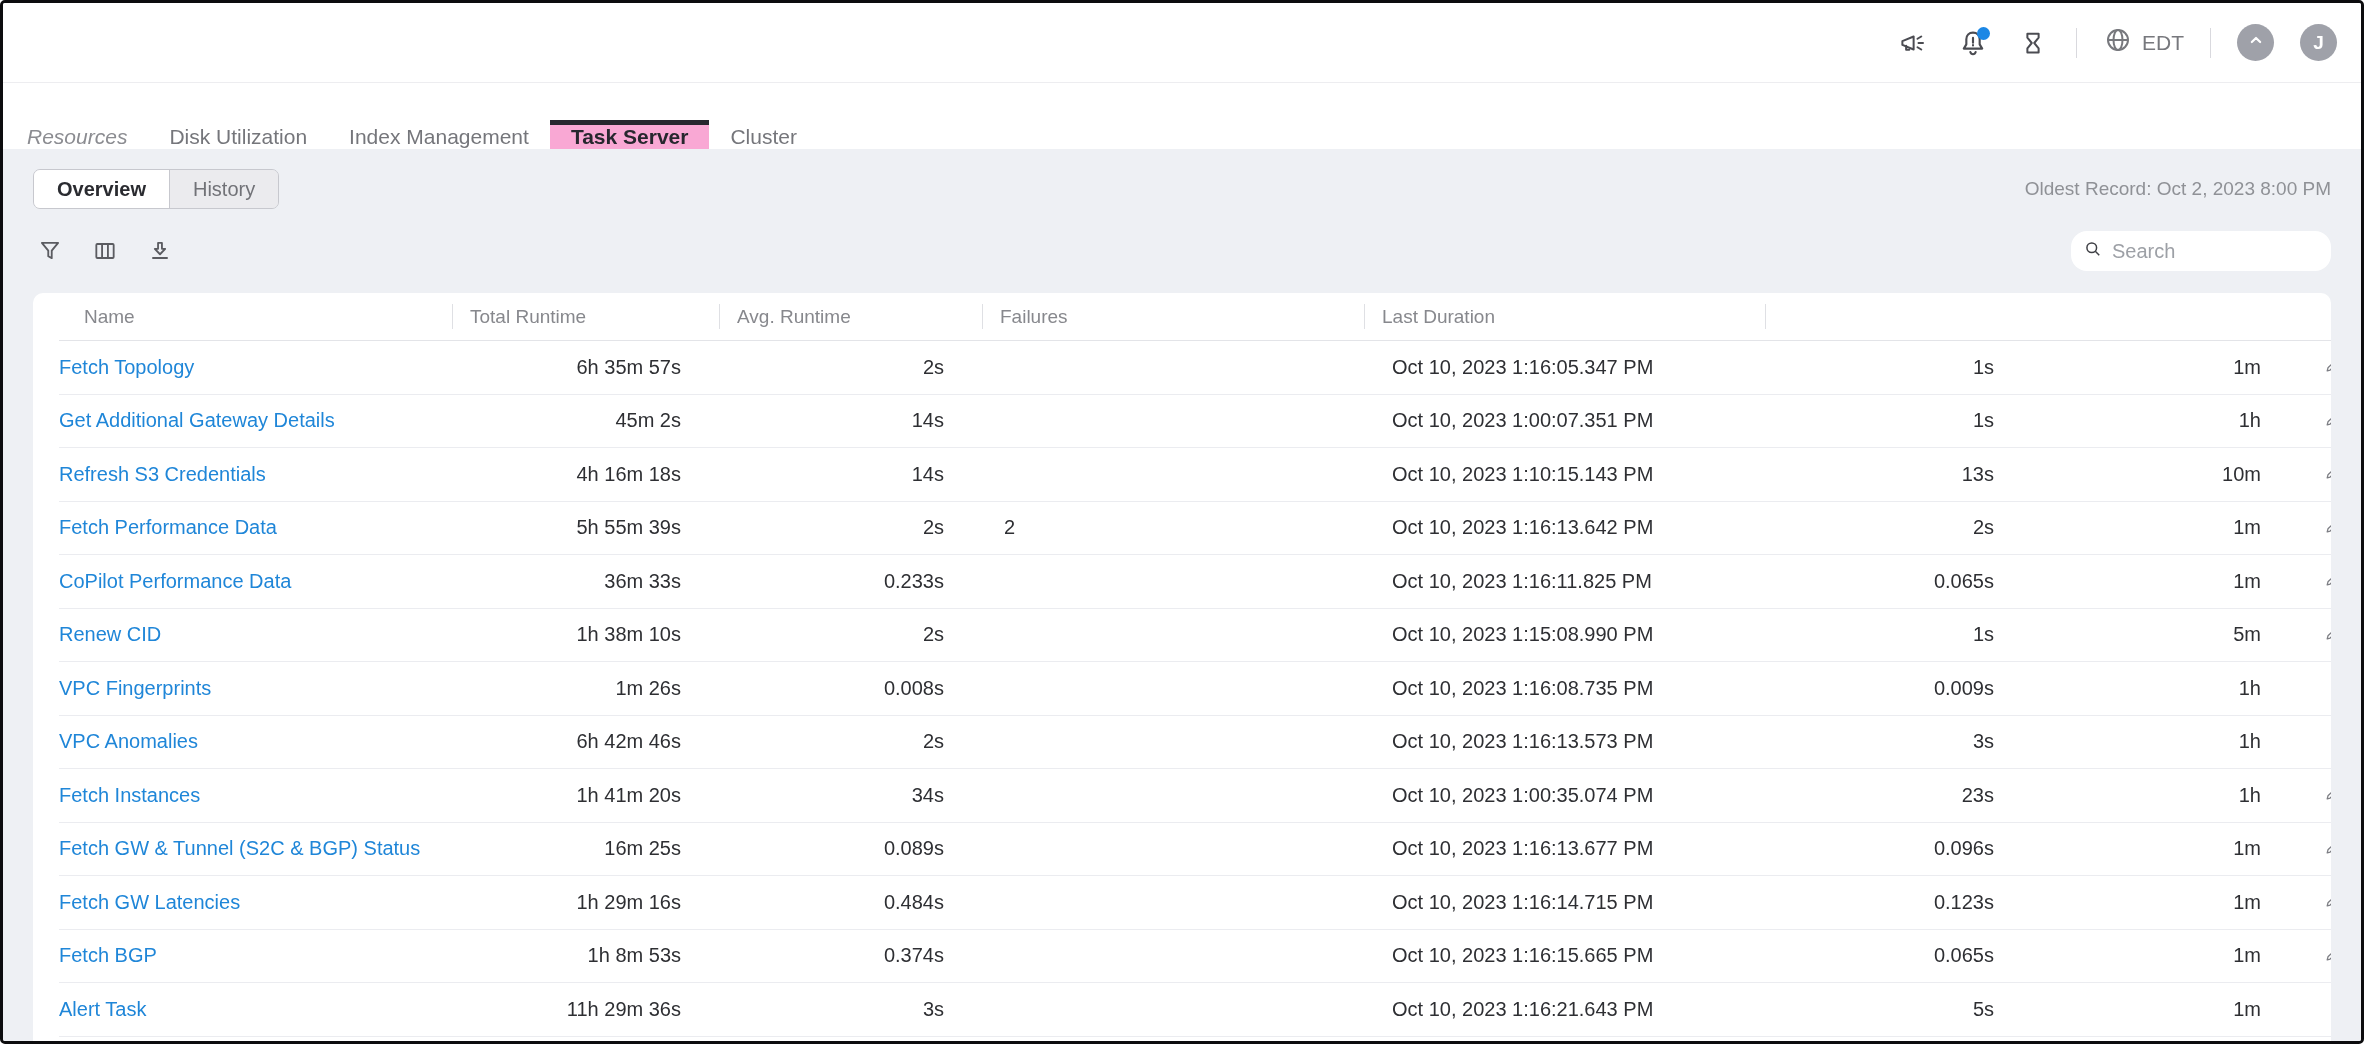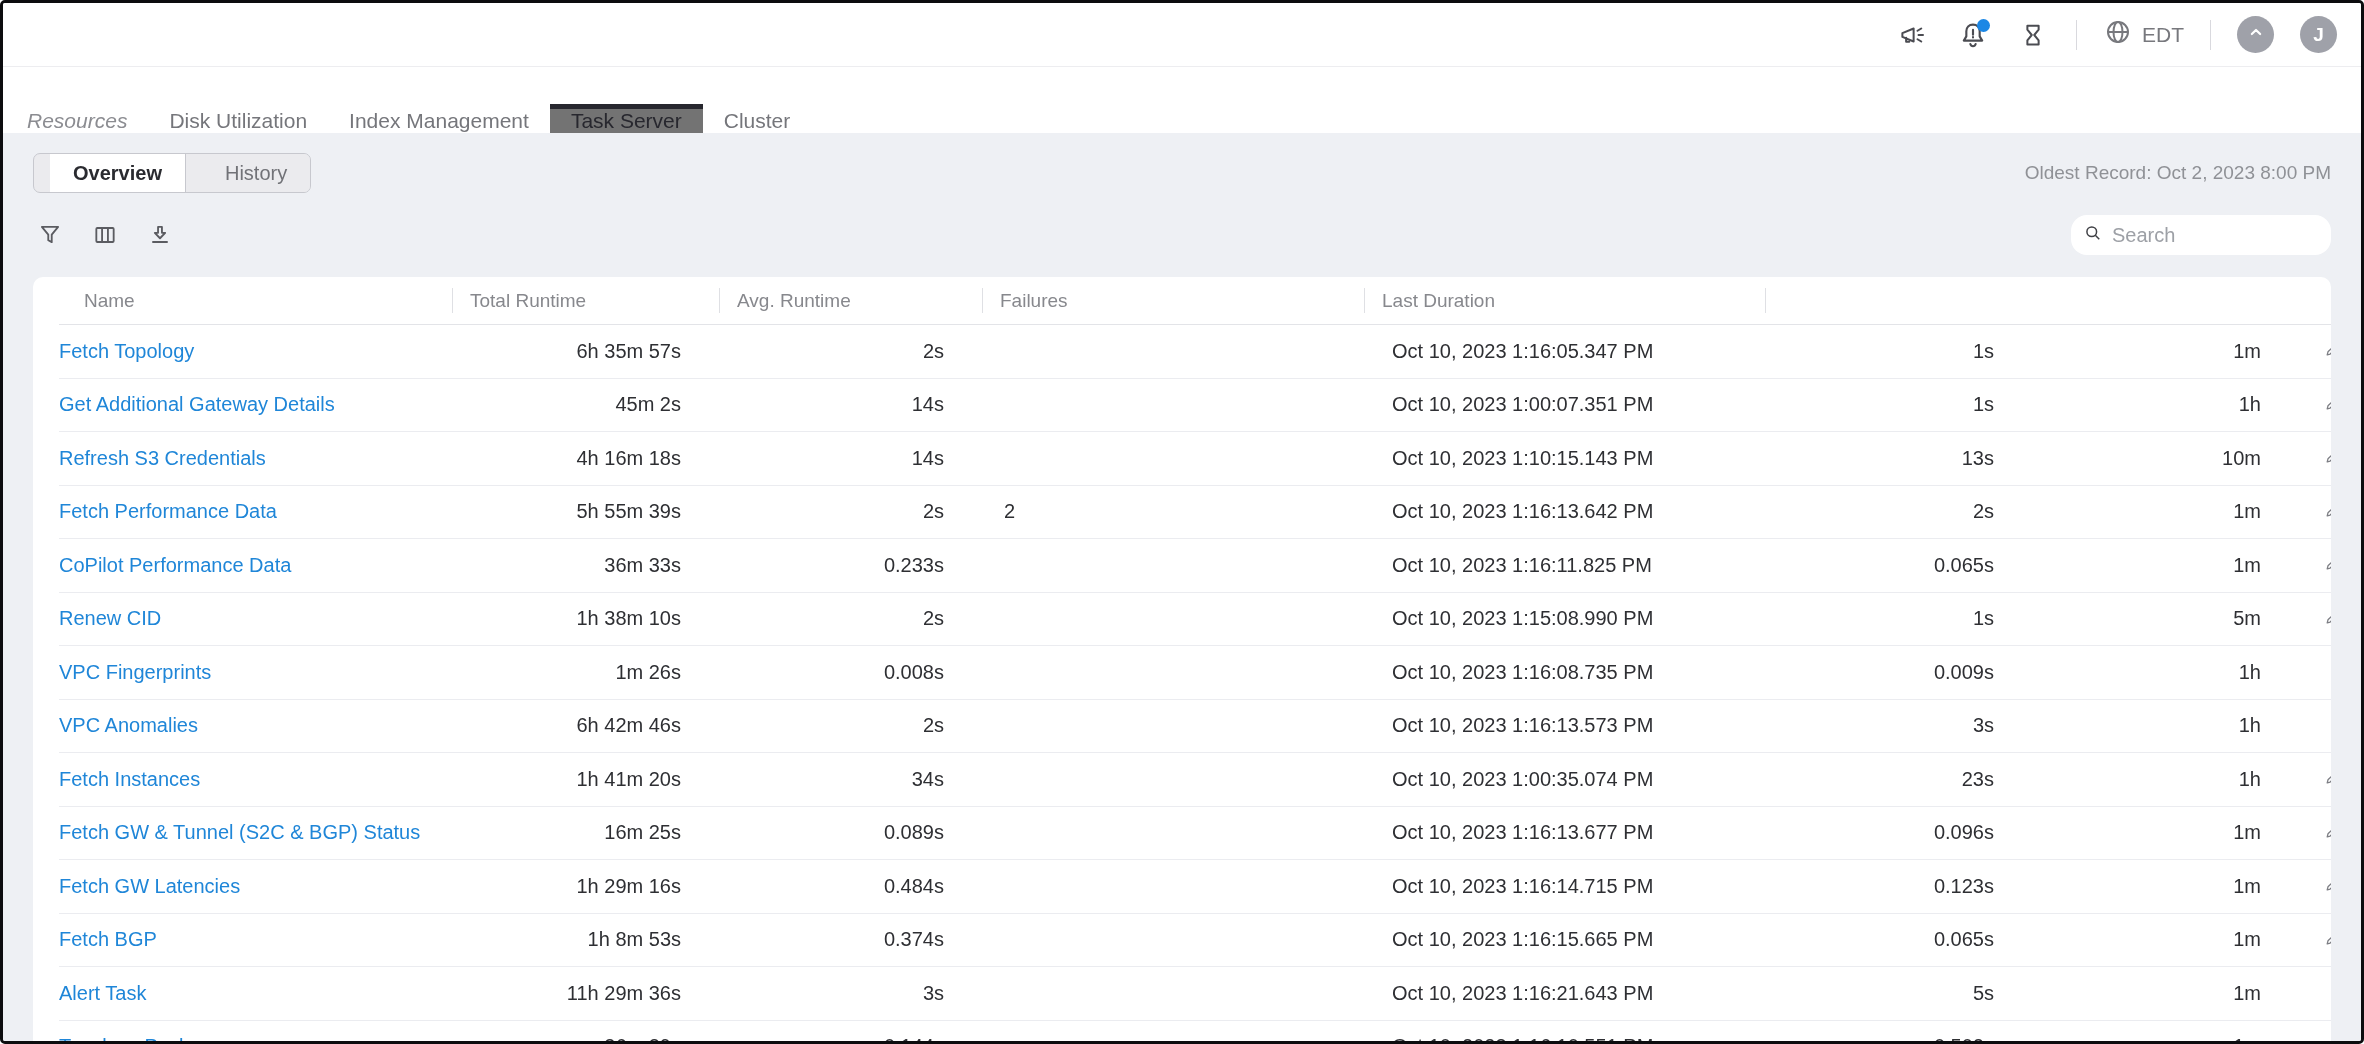--- a/index.html
+++ b/index.html
@@ -4,41 +4,41 @@
 <style>
   * { box-sizing: border-box; margin: 0; padding: 0; }
   html,body { width: 2364px; height: 1044px; }
   body { font-family: "Liberation Sans", sans-serif; background:#fff; }
   .viewport {
     width: 2364px; height: 1044px; border: 3px solid #0c0c0e; border-radius: 5px;
     overflow: hidden; background:#eef0f4; display:flex; flex-direction:column;
   }
   
   .topbar {
-    height: 64px; background:#fff; border-bottom:1px solid #ededf0;
+    height: 80px; background:#fff; border-bottom:1px solid #ededf0;
     display:flex; align-items:center; justify-content:flex-end; padding-right:24px; gap:26px; flex:0 0 auto;
   }
   .tb-icon { width:34px; height:34px; display:flex; align-items:center; justify-content:center; position:relative; cursor:pointer; }
   .tb-icon svg { stroke:#4b4c52; fill:none; stroke-width:1.6; stroke-linecap:round; stroke-linejoin:round; }
   .badge-dot { position:absolute; top:1px; right:0px; width:13px; height:13px; border-radius:50%; }
   .tb-divider { width:1px; height:30px; background:#d9d9de; }
   .tz { display:flex; align-items:center; gap:9px; color:#77787d; font-size:21px; }
   .tz svg { stroke:#77787d; fill:none; stroke-width:1.6; }
   .avatar { width:37px; height:37px; border-radius:50%; background:#9fa1a9; display:flex; align-items:center; justify-content:center; color:#fff; font-weight:bold; font-size:19px; cursor:pointer; }
   .avatar svg { stroke:#fff; fill:none; stroke-width:2.6; stroke-linecap:round; stroke-linejoin:round; }
   
   .tabbar { height:66px; background:#fff; display:flex; align-items:flex-end; padding-left:3px; flex:0 0 auto; }
   .tab { display:flex; align-items:center; padding:0 21px; font-size:21px; color:#75767b; border-top:5px solid transparent; cursor:pointer; white-space:nowrap; }
   .tab.italic { font-style:italic; color:#8b8c91; }
-  .tab.active { color:#27272e; background:#737373; border-top-color:#27272e; font-weight:normal; }
+  .tab.active { color:#27272e; background:#f9a8d4; border-top-color:#27272e; font-weight:bold; }
   
   .page { flex:1 1 auto; background:#eef0f4; padding:20px 30px 0 30px; display:flex; flex-direction:column; overflow:hidden; }
   .controls-row { display:flex; align-items:center; justify-content:space-between; height:40px; flex:0 0 auto; }
   .segmented { display:inline-flex; height:40px; border:1px solid #c7c8ce; border-radius:7px; overflow:hidden; background:#ebebee; }
-  .seg-btn { display:flex; align-items:center; padding:0 23px; font-size:20px; color:#717277; cursor:pointer; background:#ebebee;margin-left:16px; }
+  .seg-btn { display:flex; align-items:center; padding:0 23px; font-size:20px; color:#717277; cursor:pointer; background:#ebebee; }
   .seg-btn.active { background:#fff; color:#2a2b30; font-weight:bold; border-right:1px solid #c7c8ce; }
   .oldest { color:#8f9196; font-size:19px; }
   .toolbar-row { margin-top:22px; height:40px; display:flex; align-items:center; justify-content:space-between; flex:0 0 auto; }
   .tool-icons { display:flex; align-items:center; gap:27px; padding-left:3px; }
   .tool-btn { width:28px; height:28px; display:flex; align-items:center; justify-content:center; cursor:pointer; }
   .tool-btn svg { stroke:#5b5c61; fill:none; stroke-width:1.7; stroke-linecap:round; stroke-linejoin:round; }
   .searchbox { width:260px; height:40px; background:#fff; border-radius:16px; display:flex; align-items:center; padding:0 12px; gap:9px; }
   .searchbox svg { stroke:#3f4045; fill:none; stroke-width:1.8; flex:0 0 auto; }
   .searchbox input { border:none; outline:none; width:100%; font-size:20px; color:#3c3d42; font-family:"Liberation Sans",sans-serif; background:transparent; }
   .searchbox input::placeholder { color:#9da0a6; }

